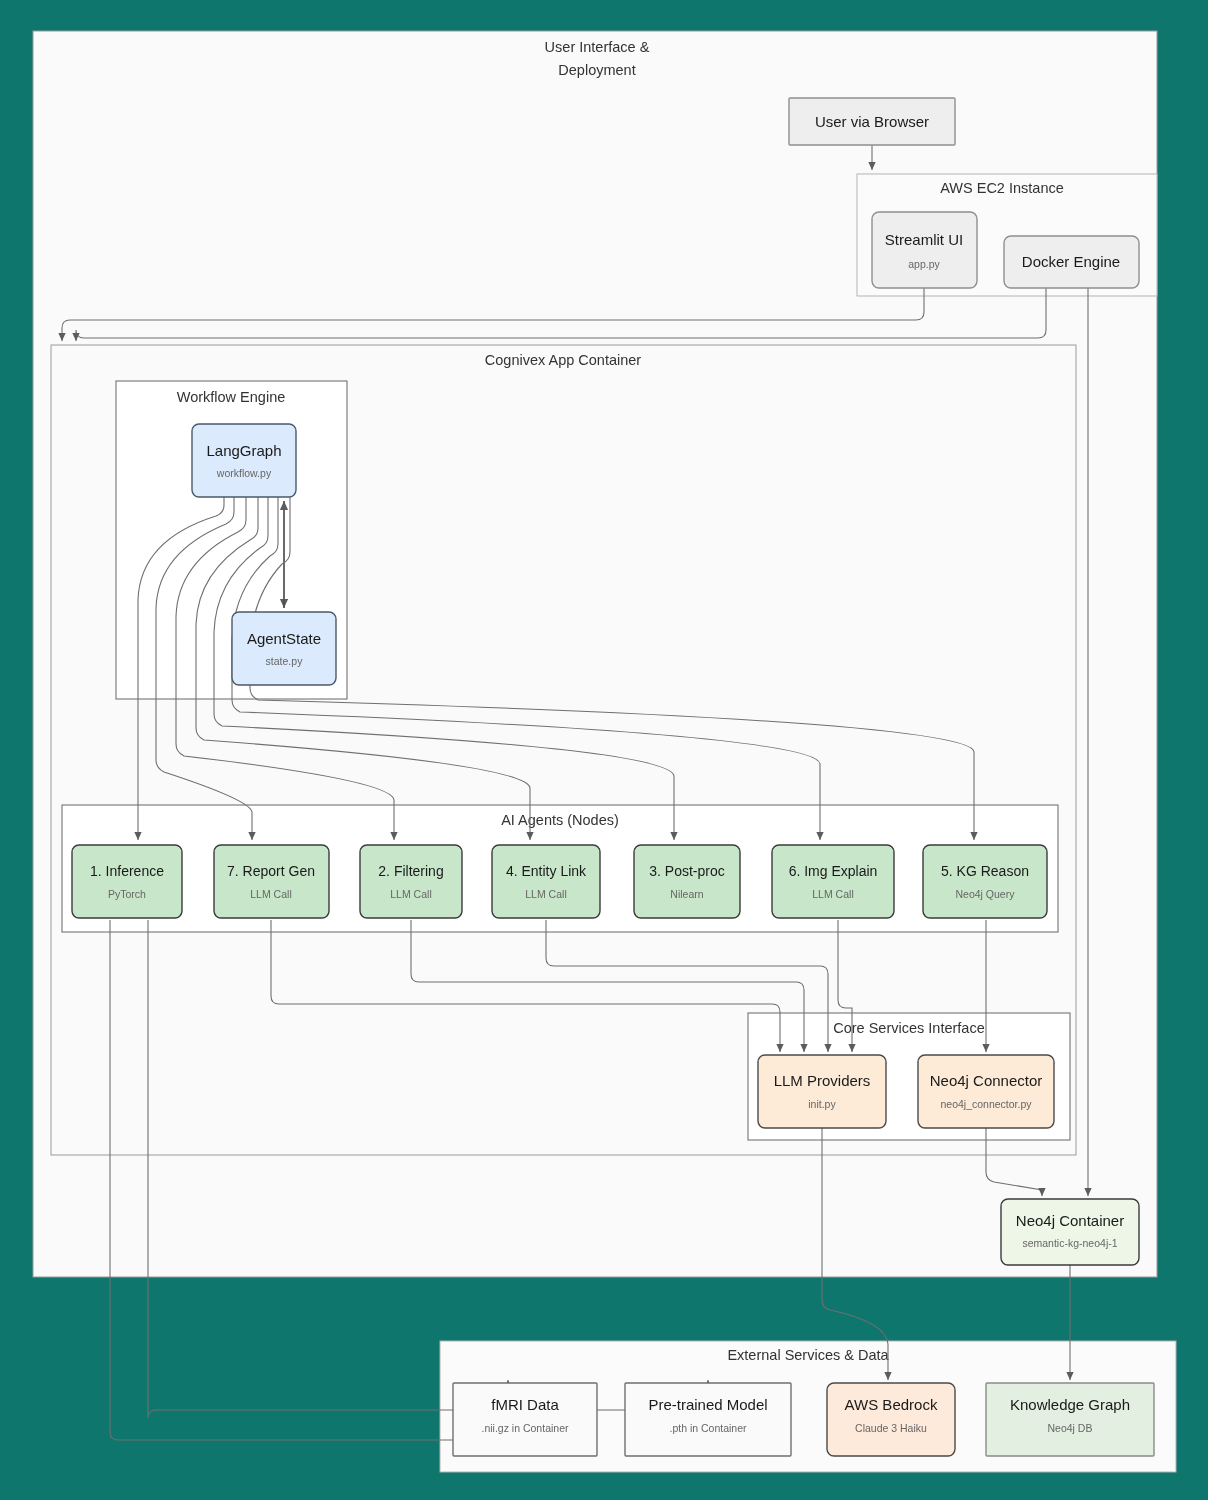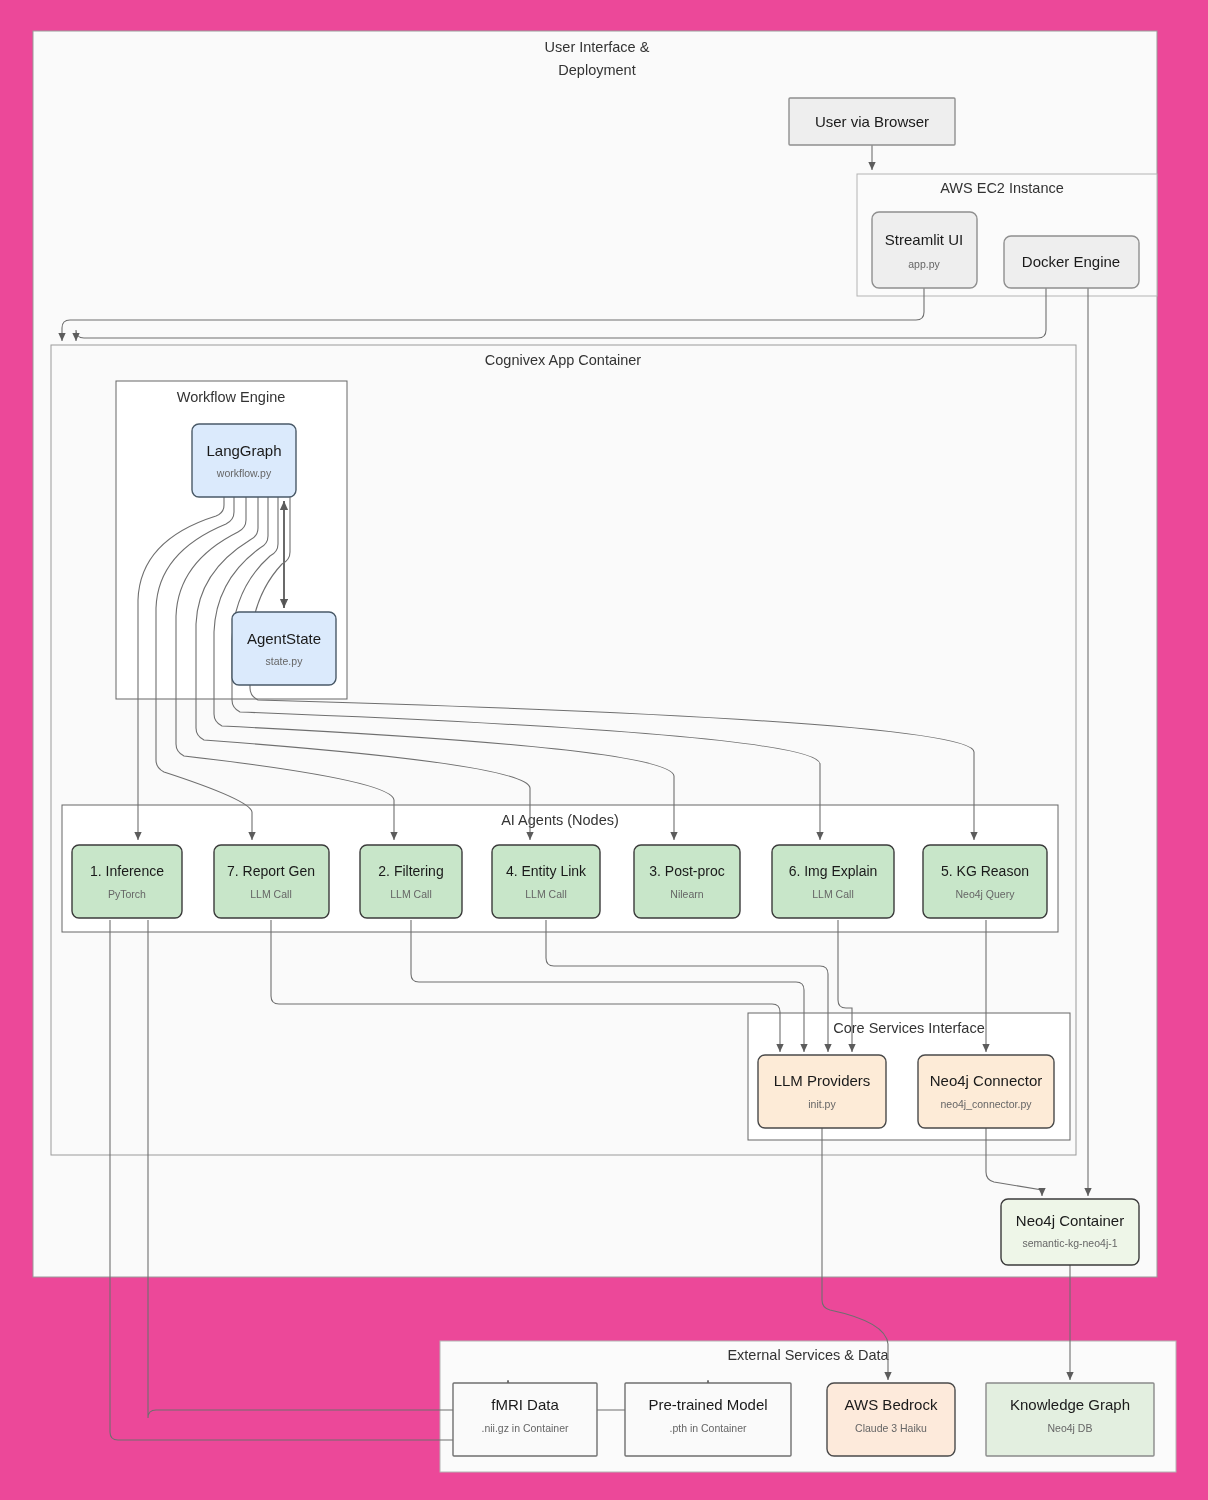--- a/index.html
+++ b/index.html
@@ -1,17 +1,17 @@
 <!DOCTYPE html>
 <html><head>
 <meta charset="utf-8">
 <style>
   html,body{margin:0;padding:0;background:#ffffff;}
   body{font-family:"Liberation Sans",sans-serif;}
-  #stage{position:relative;width:1208px;height:1500px;background:#ec4899;overflow:hidden;}
+  #stage{position:relative;width:1208px;height:1500px;background:#0f766e;overflow:hidden;}
   svg#diagram{position:absolute;left:0;top:0;width:1208px;height:1500px;}
 
   .grp-rect{fill:#fafafa;stroke:#9a9a9a;stroke-width:1;}
   .grp-rect.plain{fill:#ffffff;stroke:#666666;}
   .grp-rect.soft{fill:#fbfbfb;stroke:#b3b3b3;}
   .grp-label{font-family:"Liberation Sans",sans-serif;font-size:14.5px;fill:#333333;text-anchor:middle;}
 
   .node-rect{stroke-width:1.4;}
   .n-grey{fill:#eeeeee;stroke:#8f8f8f;}
   .n-blue{fill:#dbeafc;stroke:#4a5a68;}

